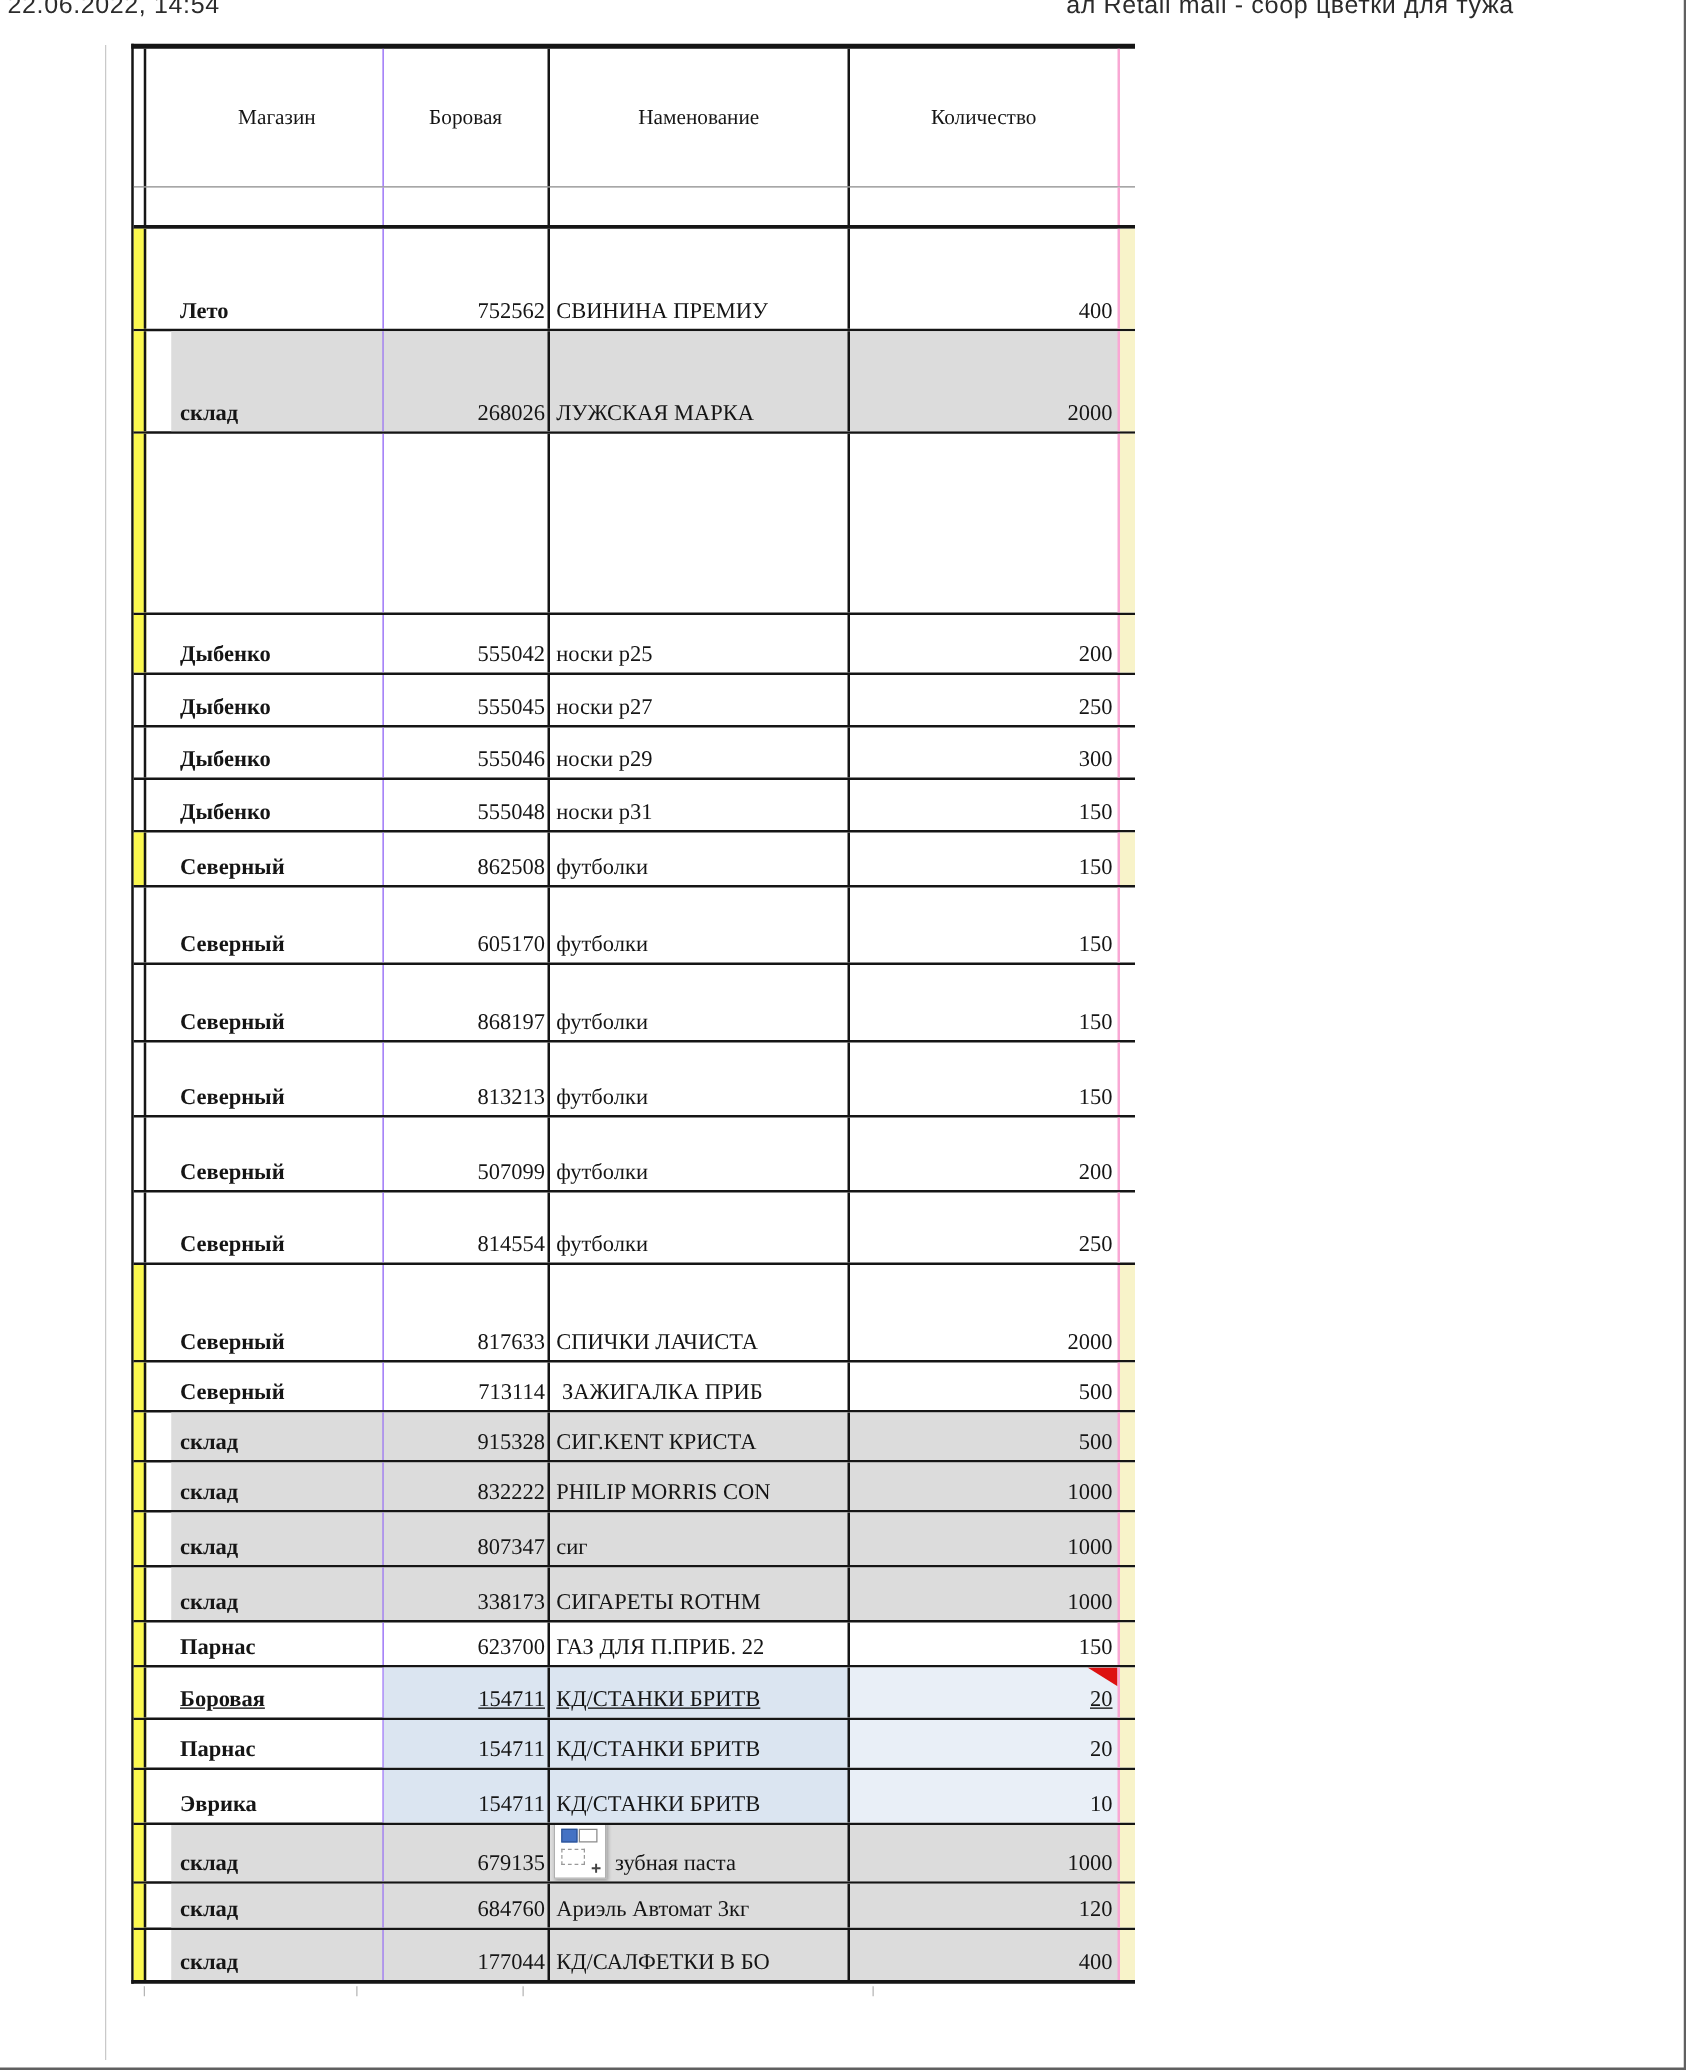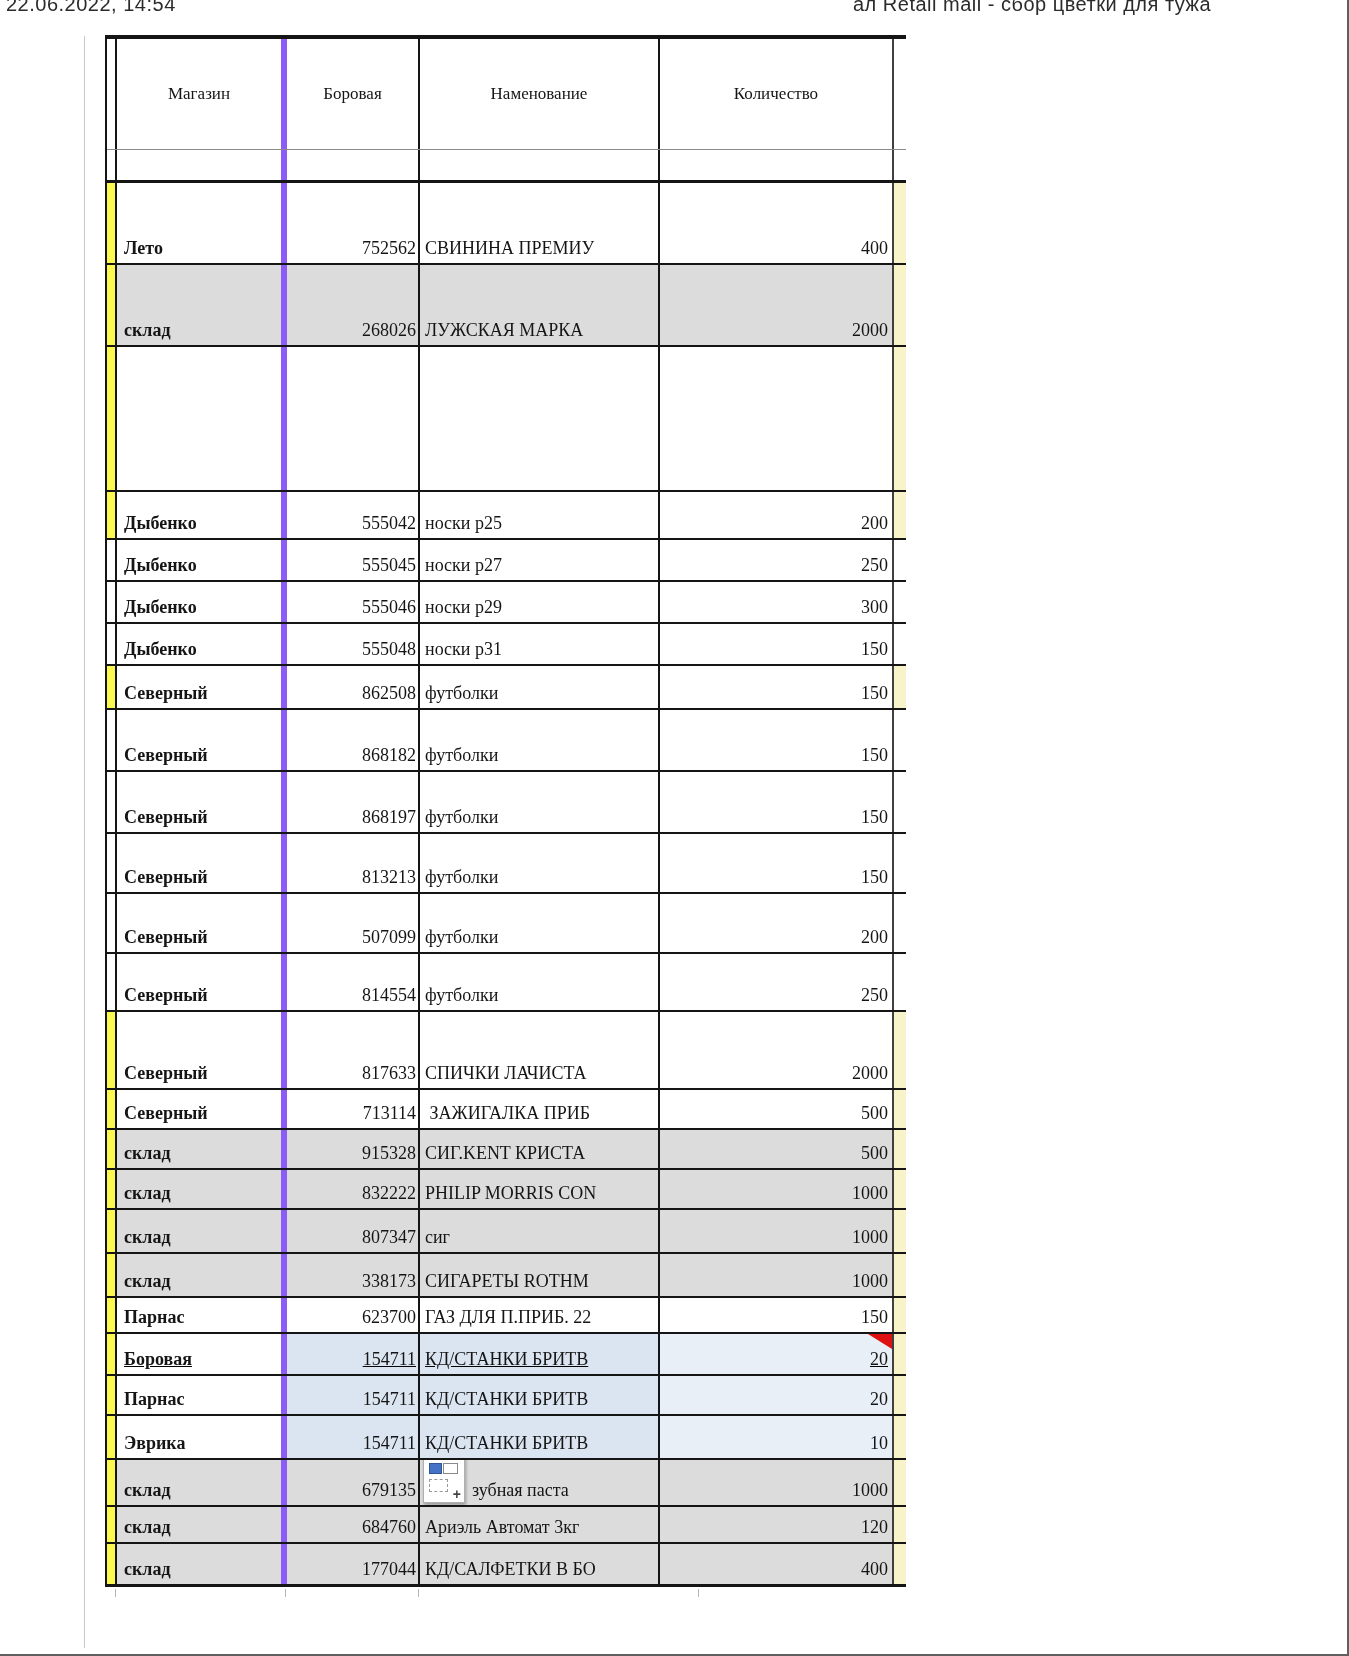--- a/index.html
+++ b/index.html
@@ -25,24 +25,24 @@
     border-left:2px solid #151515;
     border-top:4px solid #151515;
     border-bottom:3px solid #151515;
     background:#fff;
   }
   .row{display:flex;box-sizing:border-box;border-bottom:2px solid #151515;}
   .row:last-child{border-bottom:none;}
   .cell{box-sizing:border-box;display:flex;align-items:flex-end;overflow:hidden;
         font-size:18px;color:#151515;line-height:1.05;}
   .c-sl{width:10px;border-right:2px solid #151515;}
-  .c-store{width:170px;border-right:6px solid #8b5cf6;padding:0 0 5px 7px;font-weight:bold;}
+  .c-store{width:170px;border-right:1px solid #8b5cf6;padding:0 0 5px 7px;font-weight:bold;margin-left:20px;}
   .c-article{width:133px;border-right:2px solid #151515;justify-content:flex-end;padding:0 2px 5px 0;}
   .c-name{width:240px;border-right:2px solid #151515;padding:0 0 5px 5px;white-space:pre;position:relative;}
-  .c-qty{width:234px;border-right:2px solid #404040;justify-content:flex-end;padding:0 4px 5px 0;position:relative;}
+  .c-qty{width:216px;border-right:2px solid #f9a8d4;justify-content:flex-end;padding:0 4px 5px 0;position:relative;}
   .c-sr{width:12px;}
   .hdr{border-bottom:1px solid #8a8a8a;}
   .hdr .cell{align-items:center;justify-content:center;font-size:17px;font-weight:normal;padding:0;}
   .thinrow{border-bottom:3px solid #151515;}
   .f-gray{background:var(--gray);}
   .f-blue{background:var(--blue);}
   .f-blueq{background:var(--blueq);}
   .hl-l{background:var(--yellow);}
   .hl-r{background:var(--pale);}
   .comment-marker{
@@ -147,21 +147,21 @@
         <div class="cell c-sl hl-l"></div>
         <div class="cell c-store">Северный</div>
         <div class="cell c-article">862508</div>
         <div class="cell c-name">футболки</div>
         <div class="cell c-qty">150</div>
         <div class="cell c-sr hl-r"></div>
       </div>
       <div class="row" style="height: 62px;">
         <div class="cell c-sl"></div>
         <div class="cell c-store">Северный</div>
-        <div class="cell c-article">868182</div>
+        <div class="cell c-article">605170</div>
         <div class="cell c-name">футболки</div>
         <div class="cell c-qty">150</div>
         <div class="cell c-sr"></div>
       </div>
       <div class="row" style="height: 62px;">
         <div class="cell c-sl"></div>
         <div class="cell c-store">Северный</div>
         <div class="cell c-article">868197</div>
         <div class="cell c-name">футболки</div>
         <div class="cell c-qty">150</div>

